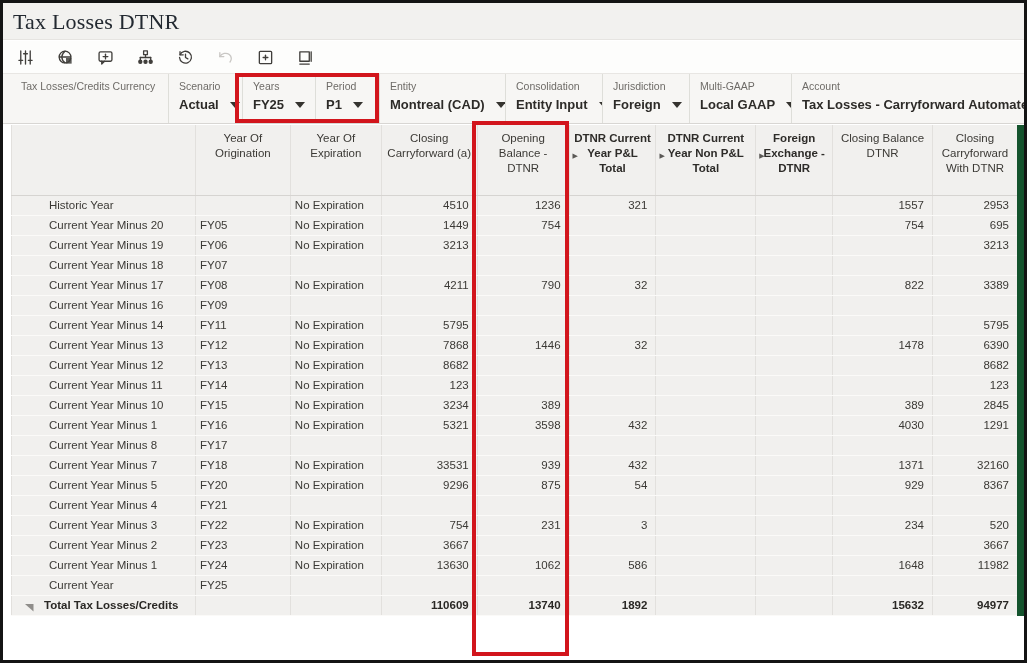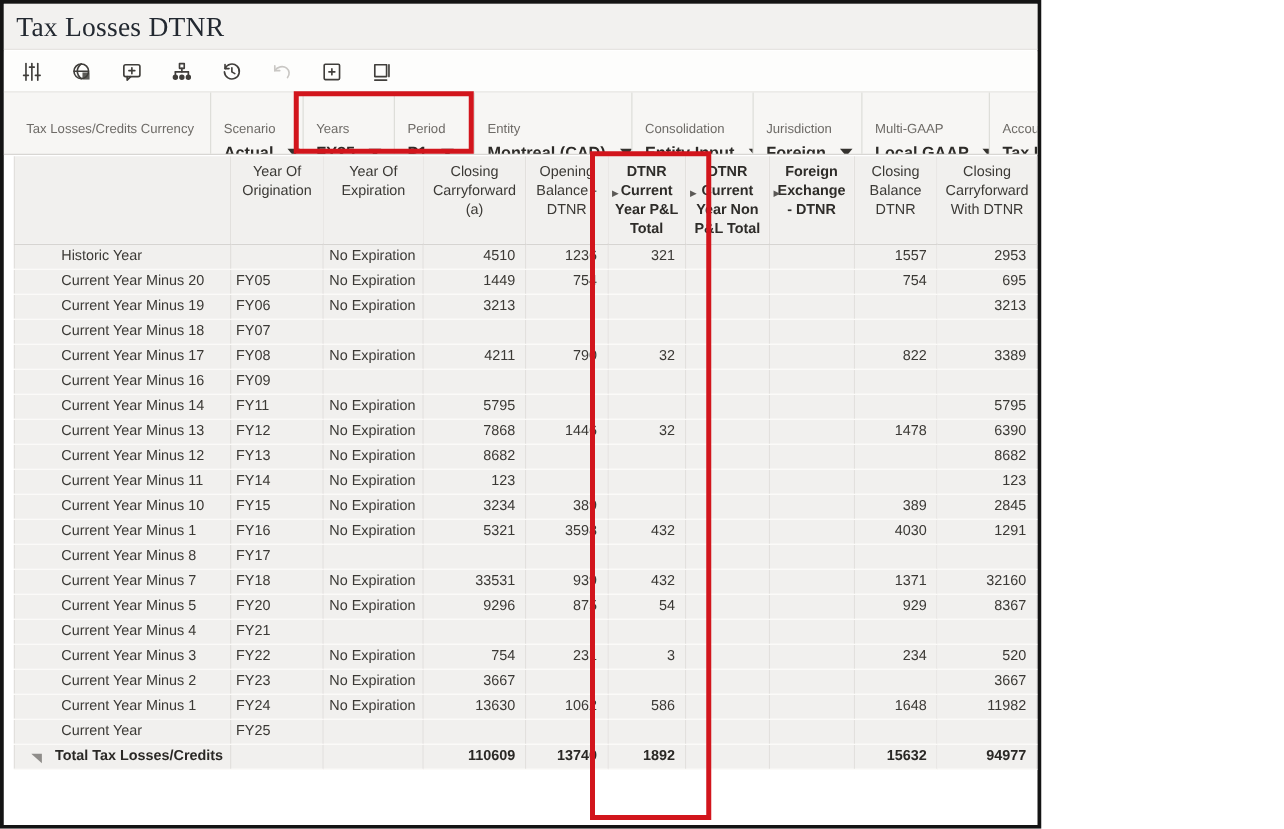--- a/index.html
+++ b/index.html
@@ -1,19 +1,19 @@
 <!DOCTYPE html>
 <html><head>
 <meta charset="utf-8">
 <style>
   html,body{margin:0;padding:0;background:#ffffff;}
   *{box-sizing:border-box;}
   body{font-family:"Liberation Sans","DejaVu Sans",sans-serif;}
   .screen{
-    position:relative;width:833px;height:663px;
+    position:relative;width:1027px;height:663px;
     border:3px solid #141414;background:#ffffff;overflow:hidden;
   }
   
   .title-bar{
     position:absolute;left:0;top:0;width:100%;height:37px;
     background:#f2f1ef;border-bottom:1px solid #e6e4e1;
   }
   .title-bar h1{
     margin:0;padding:6px 0 0 10px;
     font-family:"Liberation Serif","DejaVu Serif",serif;
@@ -29,33 +29,33 @@
   .tb-icon.disabled svg{stroke:#c9c7c4;}
   
   .pov-bar{
     position:absolute;left:0;top:70px;width:100%;height:51px;
     background:#f7f6f4;border-top:1px solid #e8e6e3;border-bottom:1px solid #d8d6d3;
     display:flex;align-items:stretch;
   }
   .pov-item{padding:6px 4px 0 10px;border-right:1px solid #deded9;overflow:hidden;}
   .pov-item:last-child{border-right:none;}
   .pov-item.first{padding-left:18px;}
-  .pov-label{font-size:10.5px;color:#6e6b67;white-space:nowrap;margin-top:17px;}
+  .pov-label{font-size:10.5px;color:#6e6b67;white-space:nowrap;}
   .pov-value-row{display:flex;align-items:center;margin-top:5px;white-space:nowrap;}
   .pov-value{font-size:13px;font-weight:600;color:#2d2b28;}
   .pov-value.link{color:#1a6fb5;margin-top:44px;}
   .dd-arrow{
     width:0;height:0;margin-left:11px;
     border-left:5px solid transparent;border-right:5px solid transparent;
     border-top:6px solid #35332f;cursor:pointer;flex:0 0 auto;
   }
   
   .grid-wrap{position:absolute;left:8px;top:122px;}
   table.grid{border-collapse:collapse;table-layout:fixed;
-    border-left:1px solid #e2e0dd;border-right:1px solid #14532d;border-bottom:1px solid #cfcdca;}
+    border-left:1px solid #e2e0dd;border-right:7px solid #14532d;border-bottom:1px solid #cfcdca;}
   .grid th,.grid td{
     background:#f1f0ee;border-right:1px solid #e2e0dd;border-bottom:1px solid #fbfaf8;
     font-size:11.5px;color:#3b3935;overflow:hidden;white-space:nowrap;
   }
   .grid th{
     height:70px;vertical-align:top;padding:6px 4px 0 4px;text-align:center;
     font-weight:400;border-bottom:1px solid #d6d4d1;white-space:normal;line-height:1.3;
     position:relative;
   }
   .grid th.bold{font-weight:700;color:#2e2c29;}

